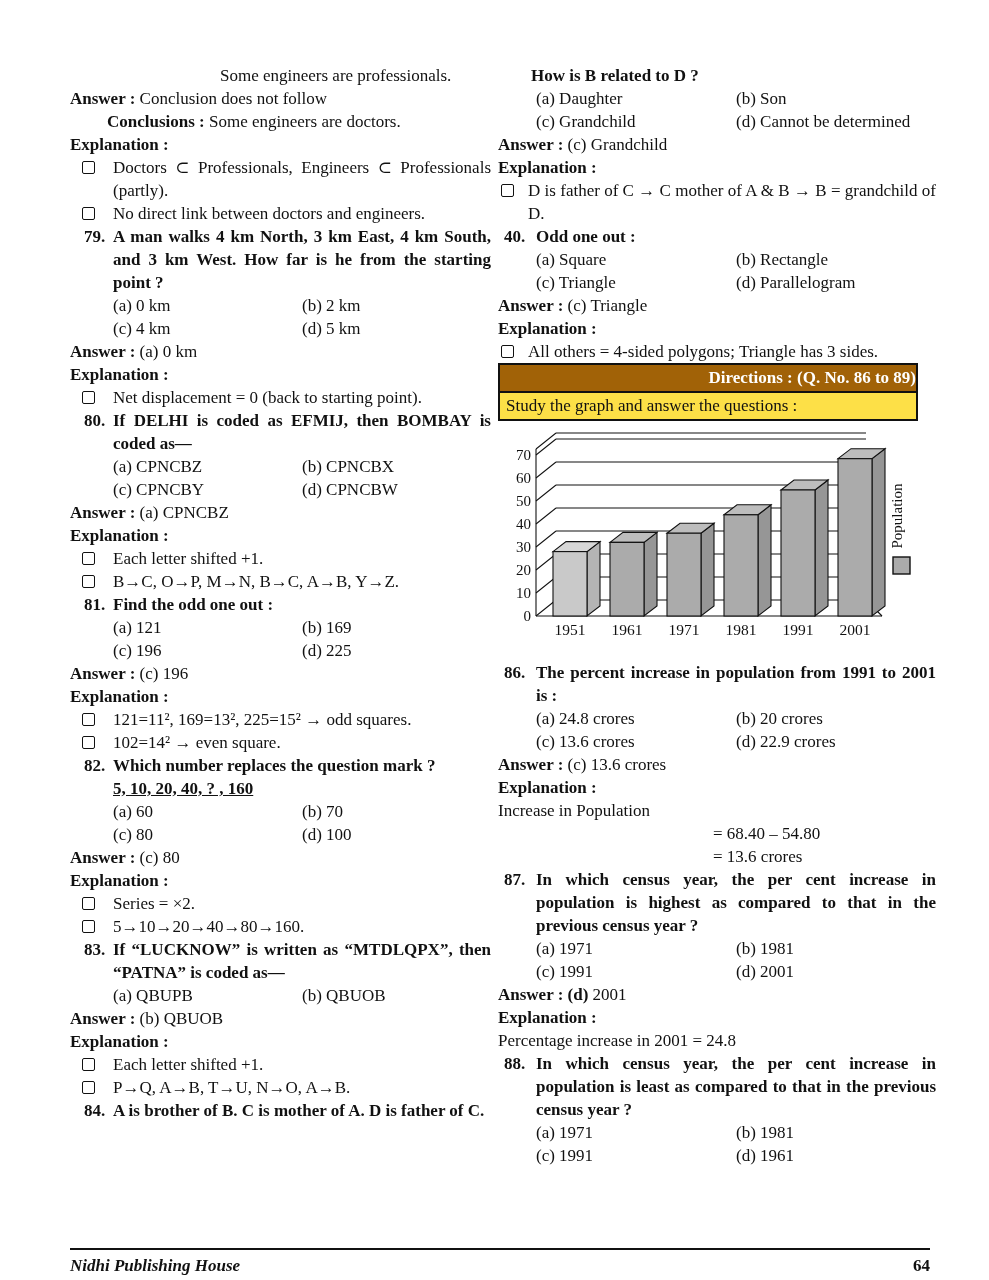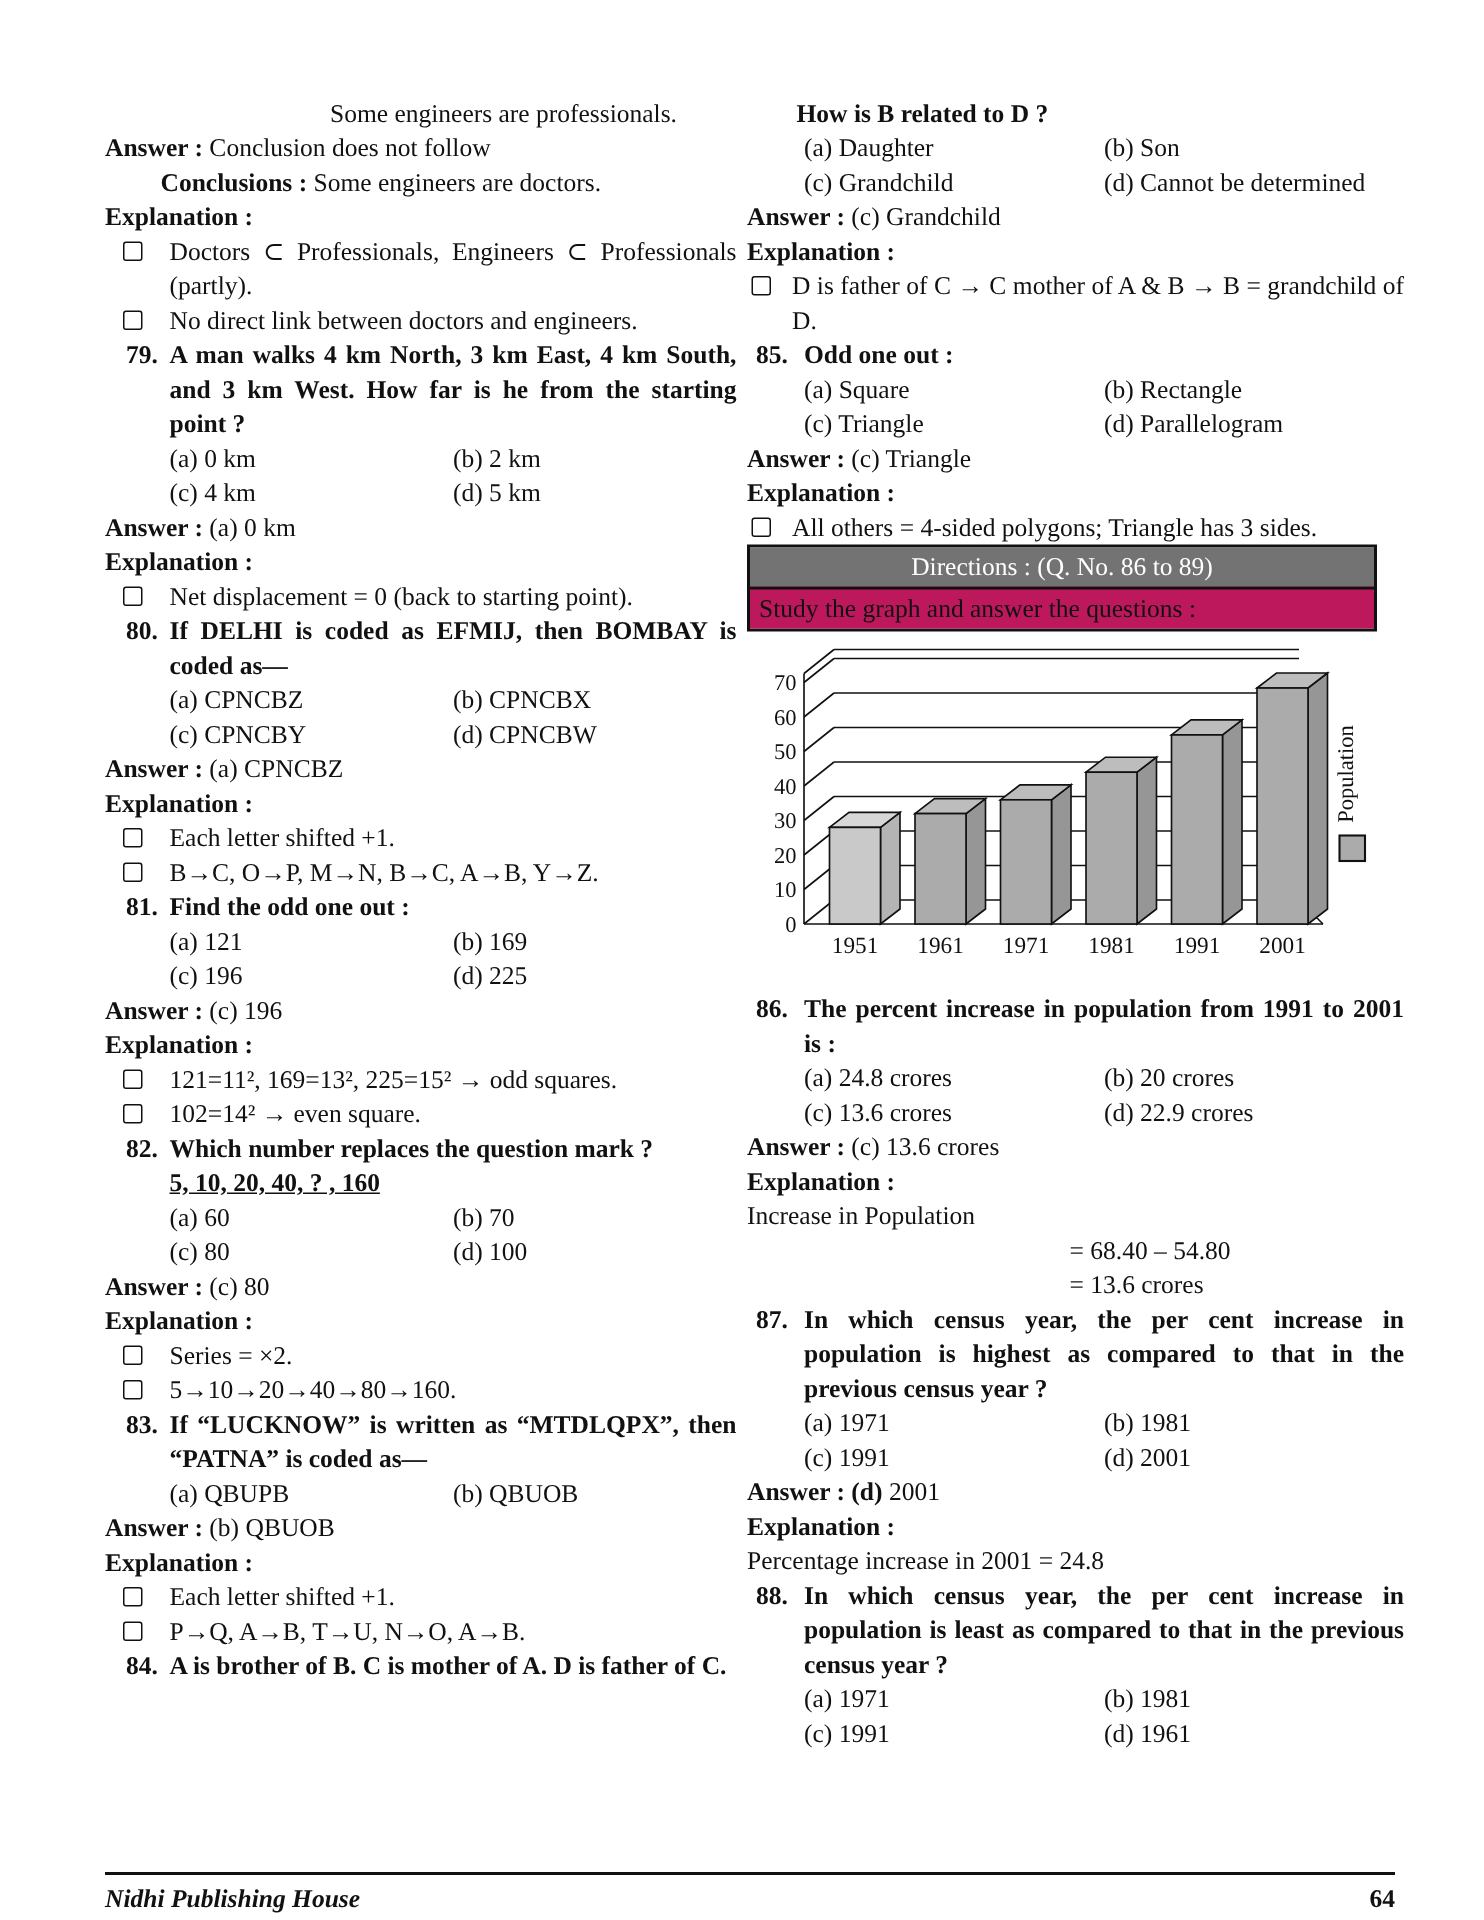--- a/index.html
+++ b/index.html
@@ -24,23 +24,23 @@
   .qseq{padding-left:43px;font-weight:bold;text-decoration:underline;}
   .opts{padding-left:43px;display:flex;}
   .col-right .opts{padding-left:38px;}
   .opts span:first-child{flex:0 0 50%;}
   .bul{position:relative;padding-left:43px;text-align:justify;}
   .col-right .bul{padding-left:30px;}
   .sq{position:absolute;left:12px;top:5px;width:11px;height:11px;
       border:1.7px solid #111;border-radius:2px;background:#fff;}
   .col-right .sq{left:3px;}
   .dirbox{border:2px solid #111;width:416px;margin:0 0 10px 0;}
-  .dirhead{background:#737373;color:#fff;font-weight:normal;text-align:center;
+  .dirhead{background:#a16207;color:#fff;font-weight:bold;text-align:right;
            padding:1px 0;line-height:24px;}
-  .dirsub{background:#be185d;border-top:2px solid #111;padding:1px 6px;line-height:24px;}
+  .dirsub{background:#fde047;border-top:2px solid #111;padding:1px 6px;line-height:24px;}
   .chartwrap{margin:2px 0 6px 0;}
   .footer{position:absolute;left:70px;top:1248px;width:860px;
           border-top:2px solid #111;padding-top:4px;display:flex;
           justify-content:space-between;}
   .pub{font-weight:bold;font-style:italic;}
   .pg{font-weight:bold;}
   svg text{font-family:"Liberation Serif","DejaVu Serif",serif;fill:#111;}
 </style>
 </head>
 <body>
@@ -131,21 +131,21 @@
       <span>(b) Son</span>
     </div>
   <div class="opts">
       <span>(c) Grandchild</span>
       <span>(d) Cannot be determined</span>
     </div>
   <div class="ln"><b>Answer :</b> <span>(c) Grandchild</span></div>
   <div class="ln"><b>Explanation :</b></div>
   <div class="bul"><span class="sq"></span><span>D is father of C → C mother of A &amp; B → B = grandchild of D.</span></div>
 
-  <div class="q"><span class="qn">85.</span><span>Odd one out :</span></div>
+  <div class="q"><span class="qn">40.</span><span>Odd one out :</span></div>
   <div class="opts">
       <span>(a) Square</span>
       <span>(b) Rectangle</span>
     </div>
   <div class="opts">
       <span>(c) Triangle</span>
       <span>(d) Parallelogram</span>
     </div>
   <div class="ln"><b>Answer :</b> <span>(c) Triangle</span></div>
   <div class="ln"><b>Explanation :</b></div>

